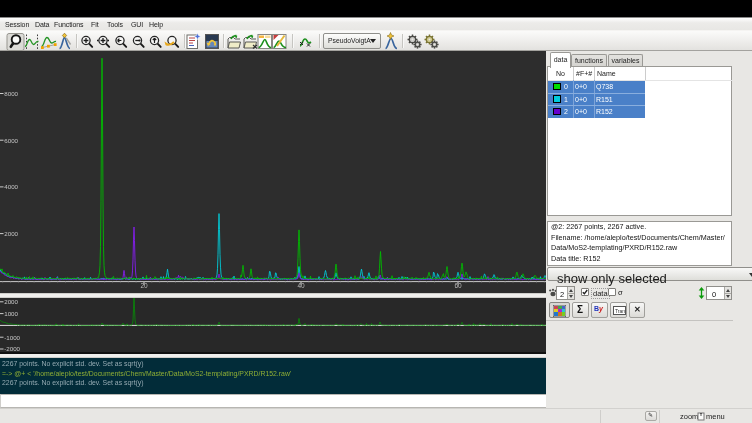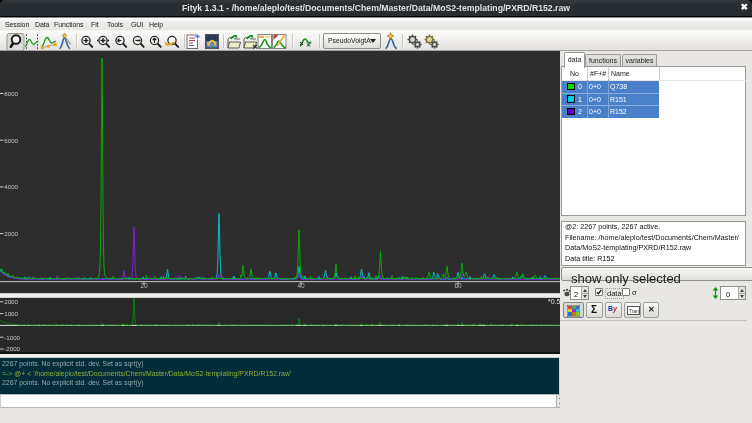--- a/index.html
+++ b/index.html
@@ -28,43 +28,39 @@
 #console { position:absolute; left:0; top:358px; width:559px; height:36px; background:#022c39;
   font-size:6.9px; color:#95aab2; line-height:9.6px; padding-left:2px; padding-top:1px; white-space:nowrap; overflow:hidden;}
 #console .cmd { color:#8fae35; }
 #conscroll { position:absolute; left:559px; top:358px; width:6px; height:36px; background:#d9d7d3; }
 #conthumb { position:absolute; left:0.5px; top:13px; width:5px; height:21px; background:#a9a7a3; border-radius:2px; }
 #inputrow { position:absolute; left:0; top:394px; width:565px; height:14px; background:#fff; border:1px solid #b7b6b2; border-left:1px solid #cfcecb; }
 #spin { position:absolute; left:556px; top:394px; width:8px; height:14px; background:#e4e3e0; border:1px solid #b0afab; }
 
 #statusbar { position:absolute; left:0; top:408px; width:752px; height:15px; background:#e8e7e4; border-top:1px solid #d2d1ce; }
 
-#sidebar { position:absolute; left:560px; top:51px; width:187px; height:357px; background:#e8e7e4; }
+#sidebar { position:absolute; left:546px; top:51px; width:187px; height:357px; background:#e8e7e4; }
 .tab { position:absolute; font-size:7px; color:#222; text-align:center; border:1px solid #9a9995; border-bottom:none; border-radius:2px 2px 0 0; }
 #listpanel { position:absolute; left:1px; top:15px; width:185px; height:150px; background:#fff; border:1px solid #9a9995; }
 .hdr { position:absolute; top:0; height:13px; font-size:7px; color:#1a1a1a; padding-top:3px; }
 .row { position:absolute; left:0; width:97px; height:12.2px; background:#4a80c8; color:#fff; font-size:7px; }
 .sw { position:absolute; left:5px; top:2.2px; width:7.5px; height:7.5px; border:1px solid #000; }
 #infobox { position:absolute; left:1px; top:170px; width:185px; height:45px; background:#fff; border:1px solid #9a9995;
   font-size:7.2px; color:#111; line-height:10.5px; padding:0 0 0 3px; }
 #combo { position:absolute; left:1px; top:216px; width:217px; height:14px; background:linear-gradient(#f8f8f7,#dededa);
   border:1px solid #908f8b; border-radius:2px; font-size:13px; color:#1a1a1a; padding:2.5px 0 0 9px; }
 #combo .arr { position:absolute; right:8px; top:5px; width:0; height:0; border-left:3.5px solid transparent; border-right:3.5px solid transparent; border-top:4px solid #333; }
 .spinbox { position:absolute; background:#fff; border:1px solid #908f8b; font-size:7.5px; color:#111; }
 .cb { position:absolute; width:8px; height:8px; background:#fff; border:1px solid #7e7d79; border-radius:1px; }
 .btn { position:absolute; top:0; height:16px; background:linear-gradient(#f7f7f6,#dcdbd7); border:1px solid #a09f9b; border-radius:2px; }
 .lbl { position:absolute; font-size:7.5px; color:#1a1a1a; }
 </style></head>
 <body>
 <div id="win">
   <div id="titlebg"></div>
-  <div id="titlebar">
-    <div id="title">Fityk 1.3.1 - /home/aleplo/test/Documents/Chem/Master/Data/MoS2-templating/PXRD/R152.raw</div>
-    <div id="closex">✖</div>
-  </div>
   <div id="menubar">
     <span class="mi" style="left:5px">Session</span>
     <span class="mi" style="left:35px">Data</span>
     <span class="mi" style="left:54px">Functions</span>
     <span class="mi" style="left:91px">Fit</span>
     <span class="mi" style="left:107px">Tools</span>
     <span class="mi" style="left:131px">GUI</span>
     <span class="mi" style="left:149px">Help</span>
   </div>
   <div id="toolbar">
@@ -412,13 +408,26 @@
           <rect x="0.5" y="0.5" width="12" height="8" fill="#fff" stroke="#555"></rect>
           <text x="2" y="6.5" font-size="5" fill="#333">Tran</text>
         </svg>
       </div>
     <div class="btn" style="left:83px;top:251px;width:16px;">
         <span style="position:absolute;left:4px;top:2px;font-size:8px;font-weight:bold;color:#222">✕</span>
       </div>
     <div style="position:absolute;left:0;top:269px;width:187px;height:1px;background:#c4c3c0"></div>
   </div>
 
+  <div id="statusbar">
+    <div style="position:absolute;left:600px;top:1px;width:1px;height:14px;background:#cfcecb"></div>
+    <div style="position:absolute;left:645px;top:2px;width:12px;height:10px;background:linear-gradient(#f4f3f1,#dcdbd8);border:1px solid #aaa9a5;border-radius:2px;">
+        <span style="position:absolute;left:2px;top:-1px;font-size:6px;color:#333">✎</span>
+      </div>
+    <div style="position:absolute;left:659px;top:1px;width:1px;height:14px;background:#cfcecb"></div>
+    <span style="position:absolute;left:680px;top:3px;font-size:7.5px;color:#222">zoom</span>
+    <svg width="8" height="9" style="position:absolute;left:697px;top:3px">
+        <rect x="1" y="1" width="6" height="7" fill="#fbfbfa" stroke="#777" stroke-width="1"></rect>
+        <path d="M4,4 L4,1 M3,2 L4,1 L5,2" stroke="#555" fill="none"></path>
+      </svg>
+    <span style="position:absolute;left:706px;top:3px;font-size:7.5px;color:#222">menu</span>
+  </div>
 </div>
 
 </body></html>

